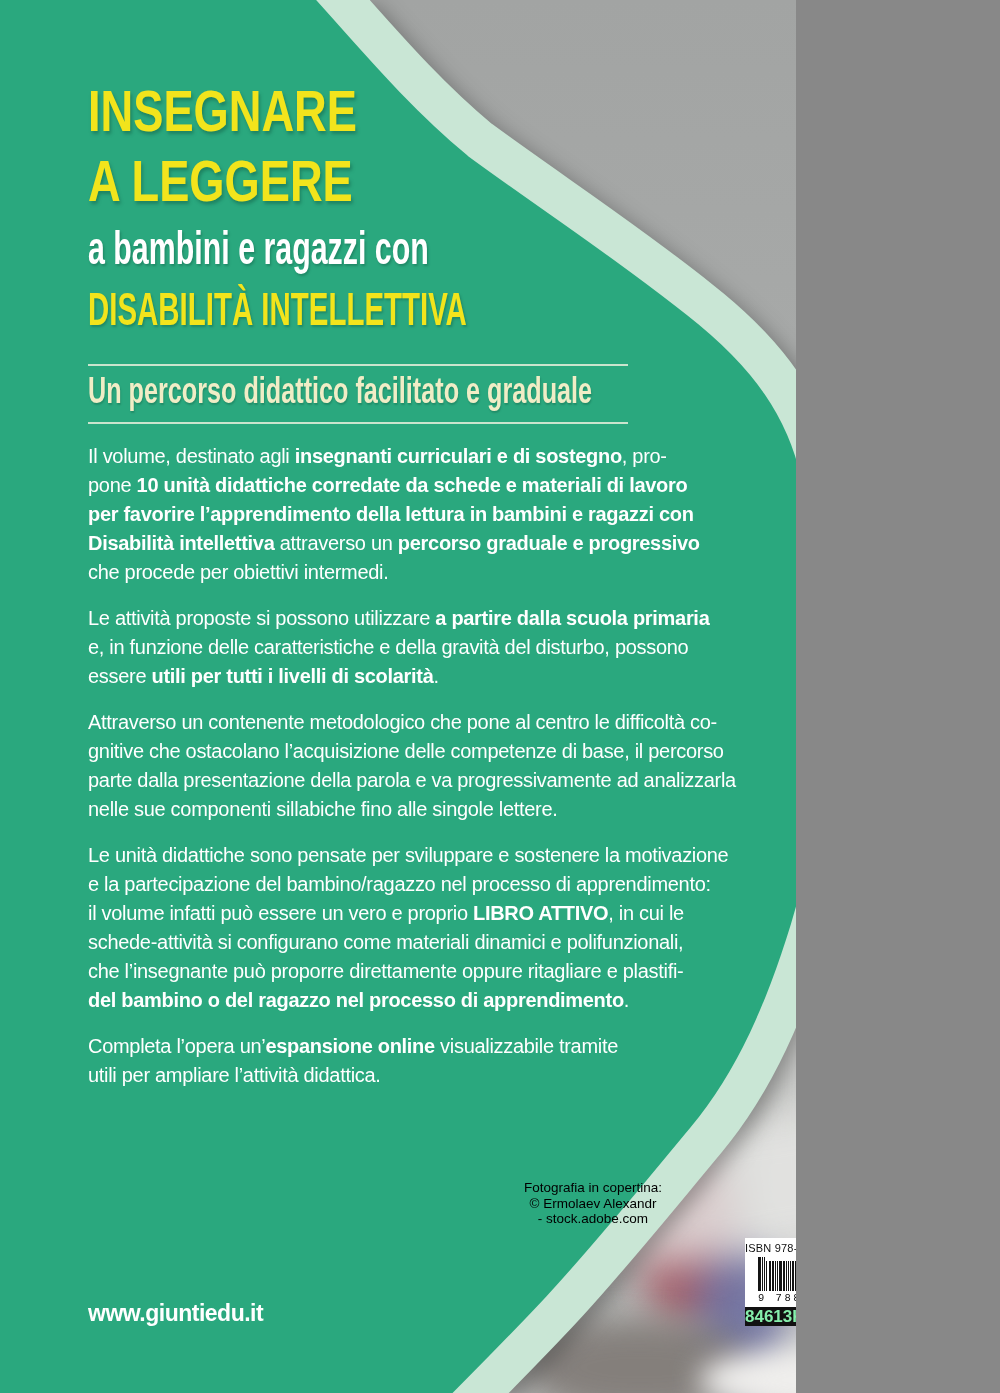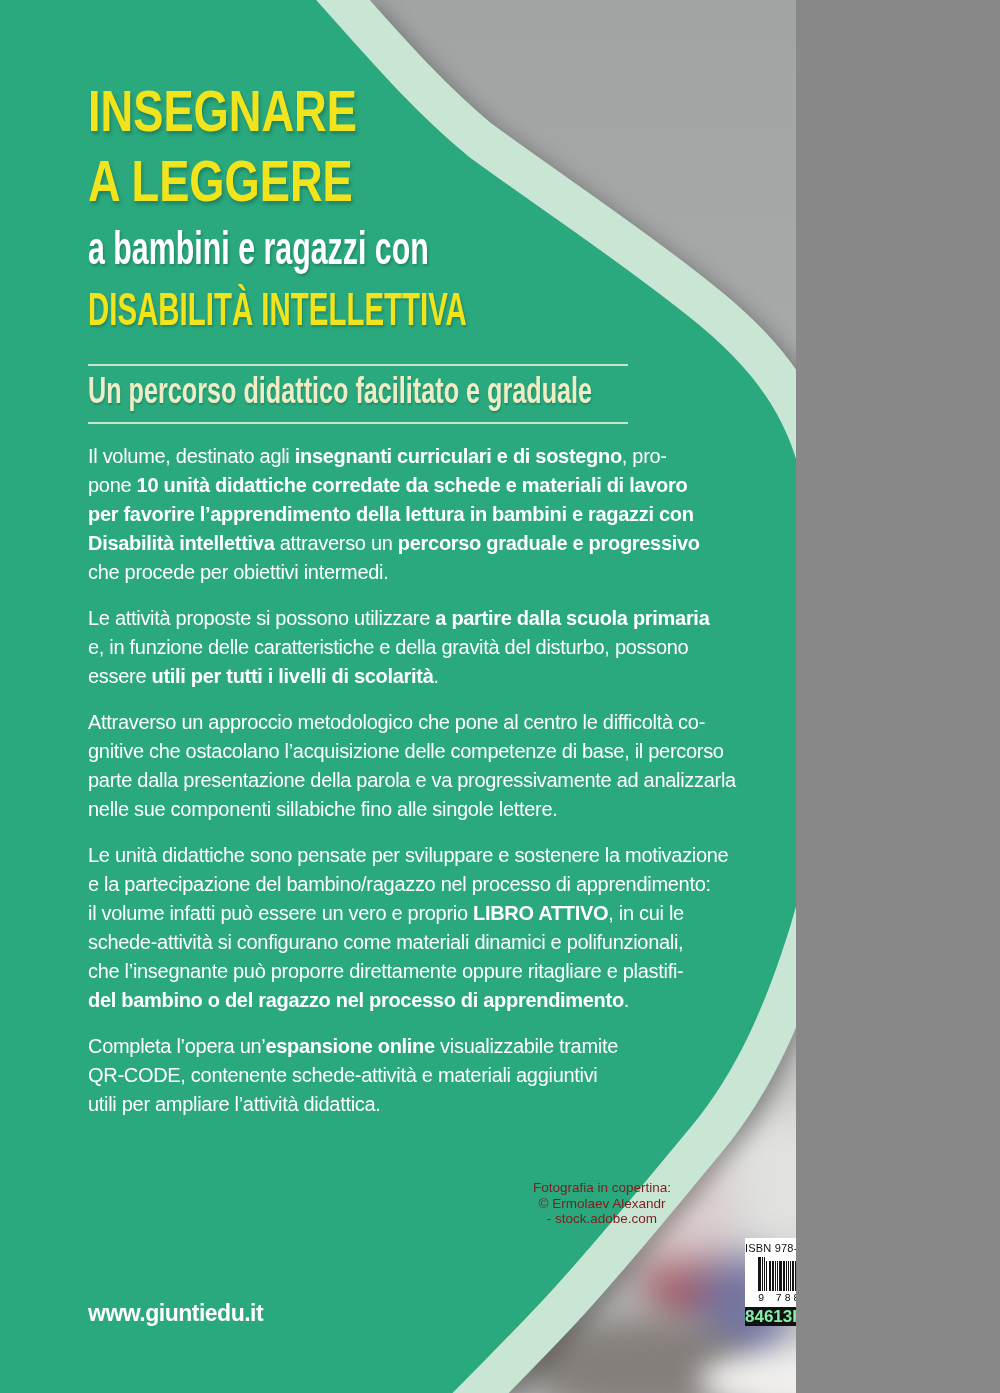--- a/index.html
+++ b/index.html
@@ -28,22 +28,22 @@
   .rule{height:2px;width:540px;background:#dcead6;opacity:0.9;}
   .subtitle{font-size:36px;line-height:42px;font-weight:bold;white-space:nowrap;
             transform:scaleX(0.70);transform-origin:0 50%;margin-top:4px;
             text-shadow:1px 2px 2px rgba(8,62,45,0.25);}
   .bodytext{margin-top:18px;color:#ffffff;font-size:20px;line-height:29px;
             letter-spacing:-0.3px;}
   .para{margin:0 0 17px 0;}
   .line{white-space:nowrap;}
   .line b{font-weight:bold;}
   
-  .credit{position:absolute;right:125px;top:1180px;z-index:4;text-align:center;
-          font-size:13.5px;line-height:15.5px;color:#7f1d1d;}
+  .credit{position:absolute;right:134px;top:1180px;z-index:4;text-align:center;
+          font-size:13.5px;line-height:15.5px;color:#000000;}
   
   .barcode{position:absolute;left:745px;top:1238px;width:158px;z-index:4;}
   .bc-white{background:#ffffff;padding-top:4px;}
   .bc-isbn{font-size:11px;color:#111;letter-spacing:0.2px;}
   .bc-bars{height:34px;margin:3px auto 0 auto;width:146px;text-align:center;
            font-size:0;line-height:0;}
   .bar{display:inline-block;background:#141414;height:30px;margin-right:1.1px;
        vertical-align:bottom;}
   .bar.tall{height:34px;}
   .bc-digits{font-size:10.5px;color:#111;text-align:center;letter-spacing:2.5px;
@@ -112,36 +112,35 @@
           <div class="line"><b>per favorire l’apprendimento della lettura in bambini e ragazzi con</b></div>
           <div class="line"><b>Disabilità intellettiva</b><span> attraverso un </span><b>percorso graduale e progressivo</b></div>
           <div class="line"><span>che procede per obiettivi intermedi.</span></div>
         </div>
         <div class="para">
           <div class="line"><span>Le attività proposte si possono utilizzare </span><b>a partire dalla scuola primaria</b></div>
           <div class="line"><span>e, in funzione delle caratteristiche e della gravità del disturbo, possono</span></div>
           <div class="line"><span>essere </span><b>utili per tutti i livelli di scolarità</b><span>.</span></div>
         </div>
         <div class="para">
-          <div class="line"><span>Attraverso un approccio metodologico che pone al centro le difficoltà co-</span></div>
+          <div class="line"><span>Attraverso un contenente metodologico che pone al centro le difficoltà co-</span></div>
           <div class="line"><span>gnitive che ostacolano l’acquisizione delle competenze di base, il percorso</span></div>
           <div class="line"><span>parte dalla presentazione della parola e va progressivamente ad analizzarla</span></div>
           <div class="line"><span>nelle sue componenti sillabiche fino alle singole lettere.</span></div>
         </div>
         <div class="para">
           <div class="line"><span>Le unità didattiche sono pensate per sviluppare e sostenere la motivazione</span></div>
           <div class="line"><span>e la partecipazione del bambino/ragazzo nel processo di apprendimento:</span></div>
           <div class="line"><span>il volume infatti può essere un vero e proprio </span><b>LIBRO ATTIVO</b><span>, in cui le</span></div>
           <div class="line"><span>schede-attività si configurano come materiali dinamici e polifunzionali,</span></div>
           <div class="line"><span>che l’insegnante può proporre direttamente oppure ritagliare e plastifi-</span></div>
           <div class="line"><b>del bambino o del ragazzo nel processo di apprendimento</b><span>.</span></div>
         </div>
         <div class="para">
           <div class="line"><span>Completa l’opera un’</span><b>espansione online</b><span> visualizzabile tramite</span></div>
-          <div class="line"><span>QR-CODE, contenente schede-attività e materiali aggiuntivi</span></div>
           <div class="line"><span>utili per ampliare l’attività didattica.</span></div>
         </div>
       </div>
   </div>
 
   <div class="credit">
       <div>Fotografia in copertina:</div>
       <div>© Ermolaev Alexandr</div>
       <div>- stock.adobe.com</div>
     </div>

